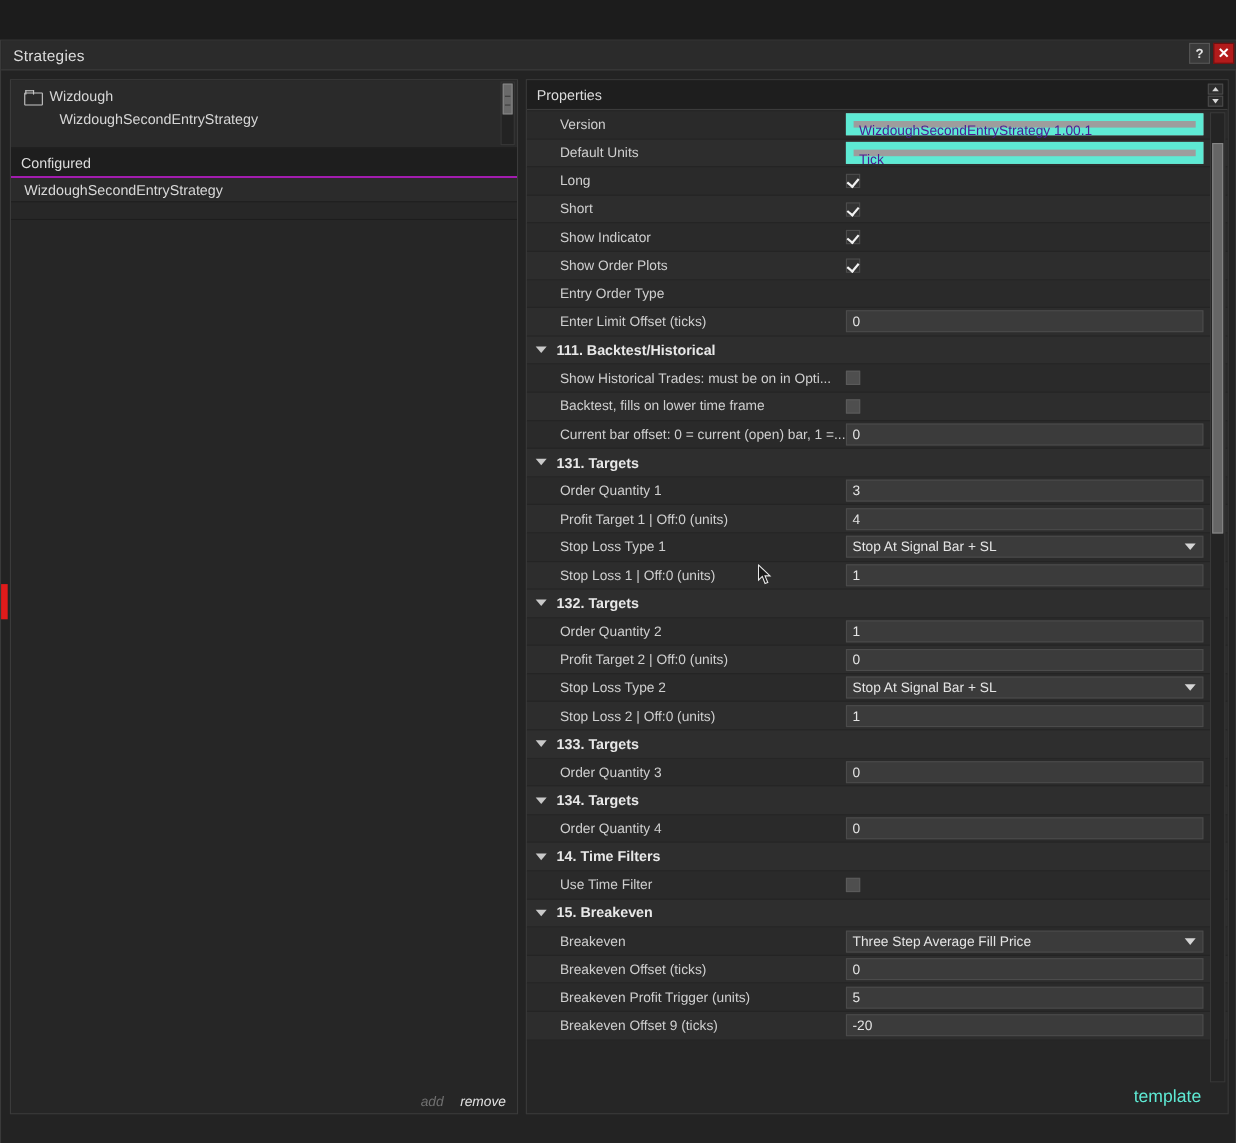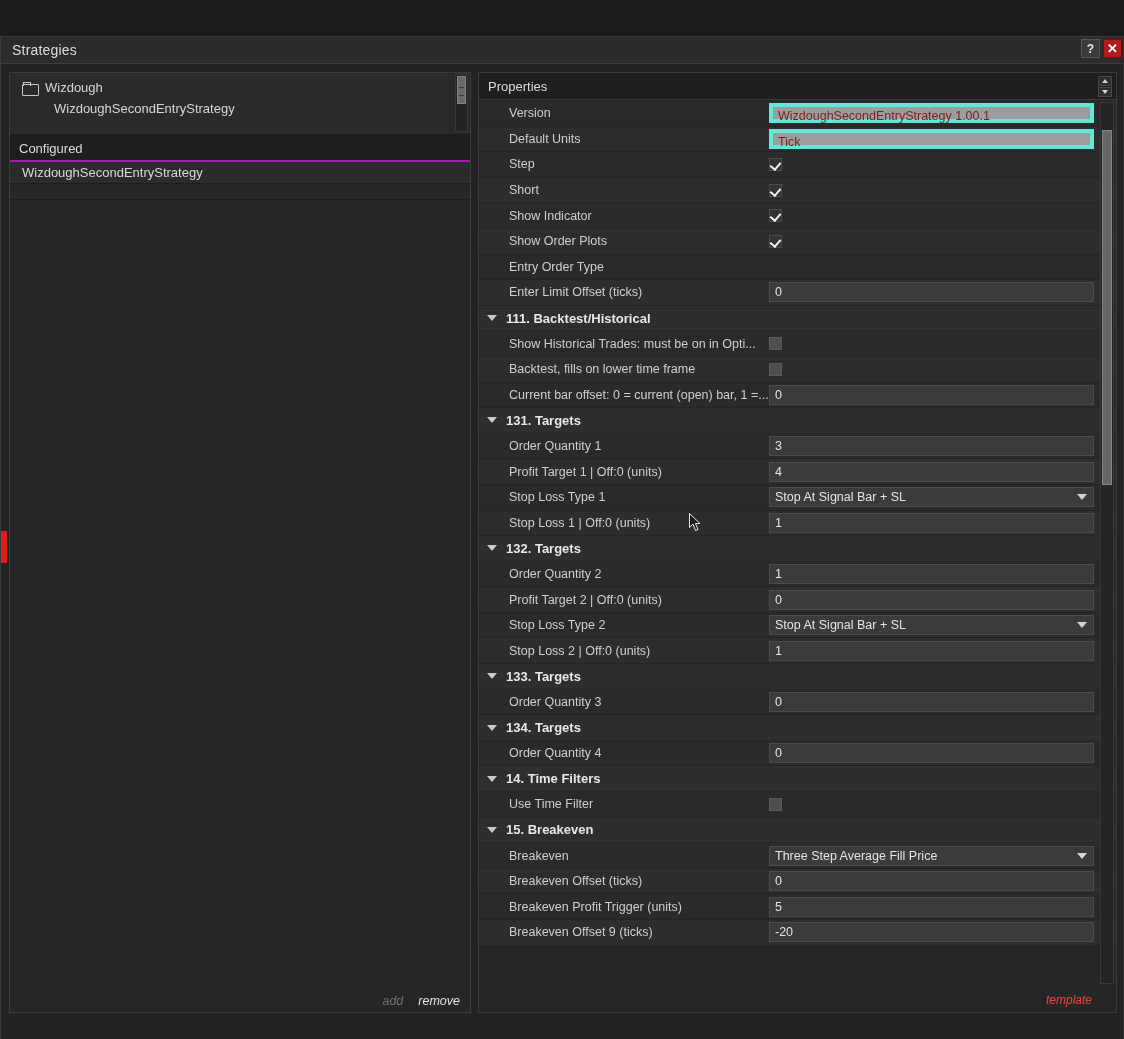--- a/index.html
+++ b/index.html
@@ -207,22 +207,22 @@
   .txtbox {
     height: 20px; width: 100%;
     background: #3b3b3b;
     border: 1px solid #4b4b4b;
     color: #e4e4e4; font-size: 12.5px;
     padding: 0 5px; line-height: 18px;
     font-family: "Liberation Sans", sans-serif;
     cursor: text;
   }
   .txtbox.readonly {
-    background: #9d9d9d; border: 4px solid #5eead4;
-    color: #7f1d1d;
+    background: #9d9d9d; border: 7px solid #5eead4;
+    color: #4c1d95;
   }
   .combo {
     position: relative;
     height: 20px; width: 100%;
     background: #3b3b3b;
     border: 1px solid #4b4b4b;
     color: #e4e4e4; font-size: 12.5px;
     padding: 0 20px 0 5px; line-height: 18px;
     cursor: pointer;
     white-space: nowrap; overflow: hidden;
@@ -252,21 +252,21 @@
     position: absolute; right: 2px; top: 29px; width: 14px; bottom: 28px;
     background: #242424; border: 1px solid #383838;
   }
   .psb-thumb {
     position: absolute; left: 1px; top: 27px; width: 10px; height: 355px;
     background: #666666; border: 1px solid #858585;
   }
 
   .template-link {
     position: absolute; right: 24px; bottom: 5px;
-    font-size: 12px; font-style: italic; color: #ef4444;
+    font-size: 16px; color: #5eead4;
     cursor: pointer;
   }
 
   
   .footer {
     position: absolute; left: 0; bottom: 0; width: 1124px; height: 60px;
   }
 
   
   .cursor {
@@ -340,21 +340,21 @@
               <div class="txtbox readonly">WizdoughSecondEntryStrategy 1.00.1</div>
             </div>
           </div>
           <div class="prop-row alt">
             <div class="prop-label">Default Units</div>
             <div class="prop-ctl">
               <div class="txtbox readonly">Tick</div>
             </div>
           </div>
           <div class="prop-row">
-            <div class="prop-label">Step</div>
+            <div class="prop-label">Long</div>
             <div class="prop-ctl">
               <div class="cb checked"></div>
             </div>
           </div>
           <div class="prop-row alt">
             <div class="prop-label">Short</div>
             <div class="prop-ctl">
               <div class="cb checked"></div>
             </div>
           </div>

